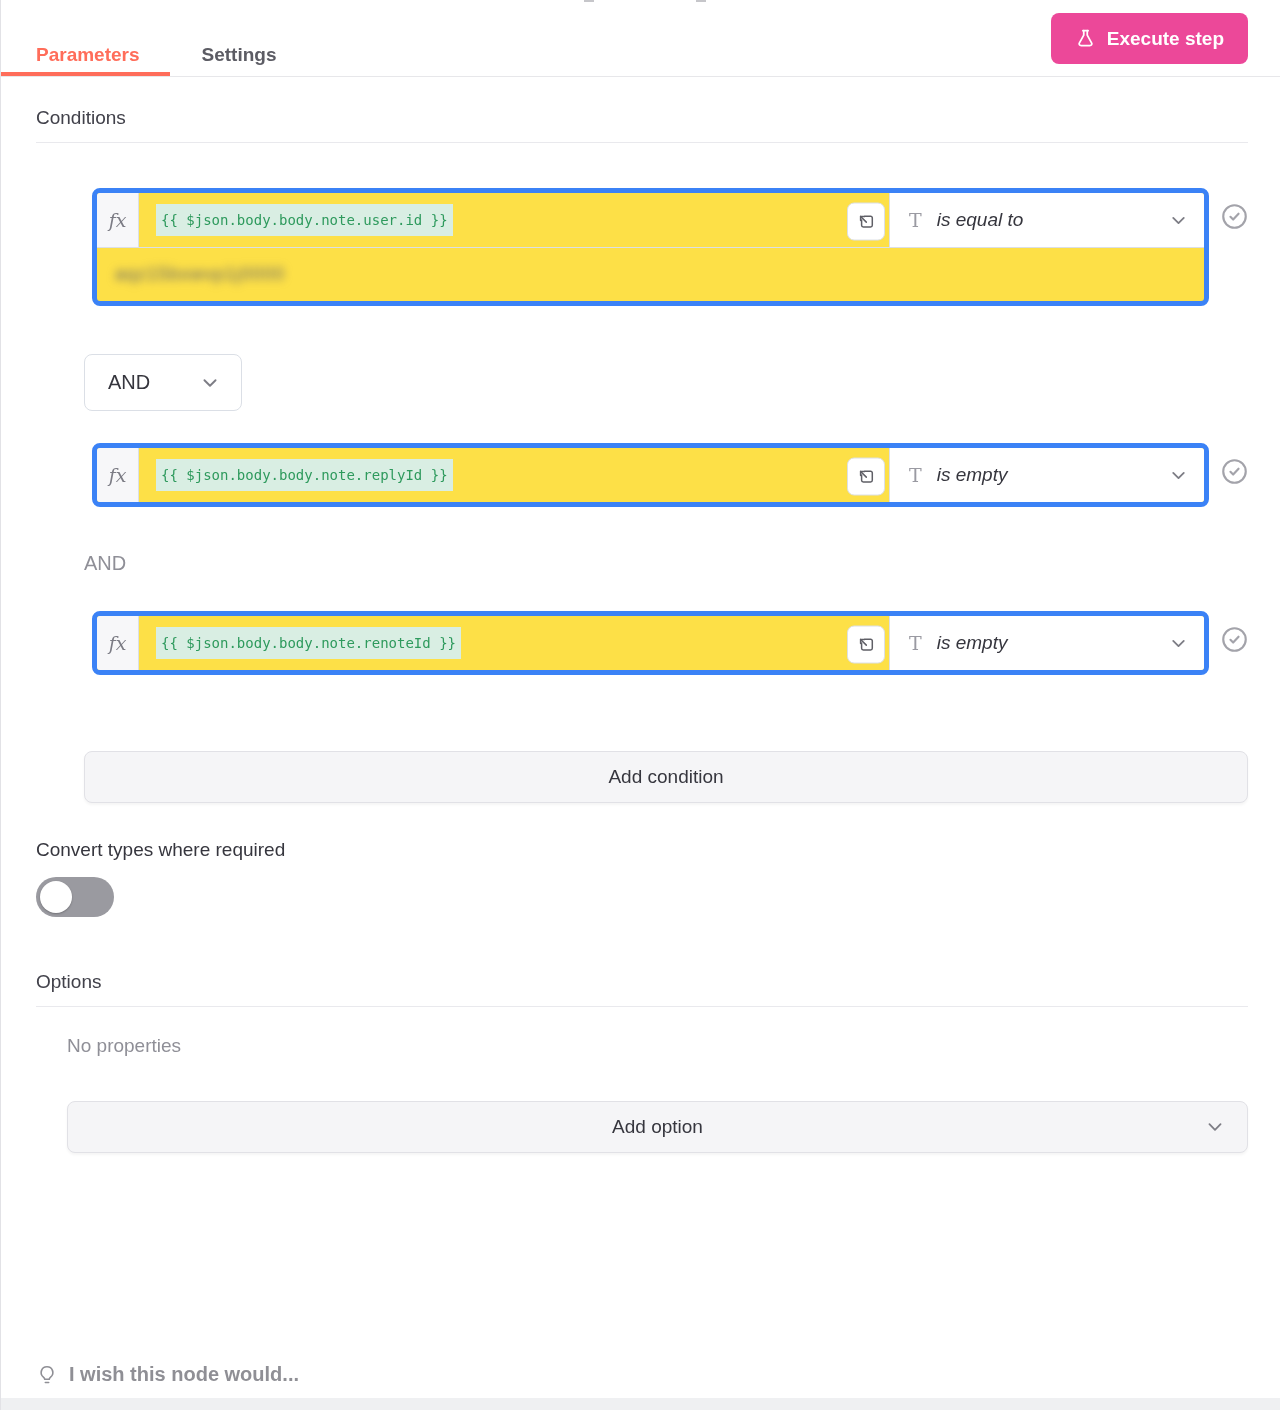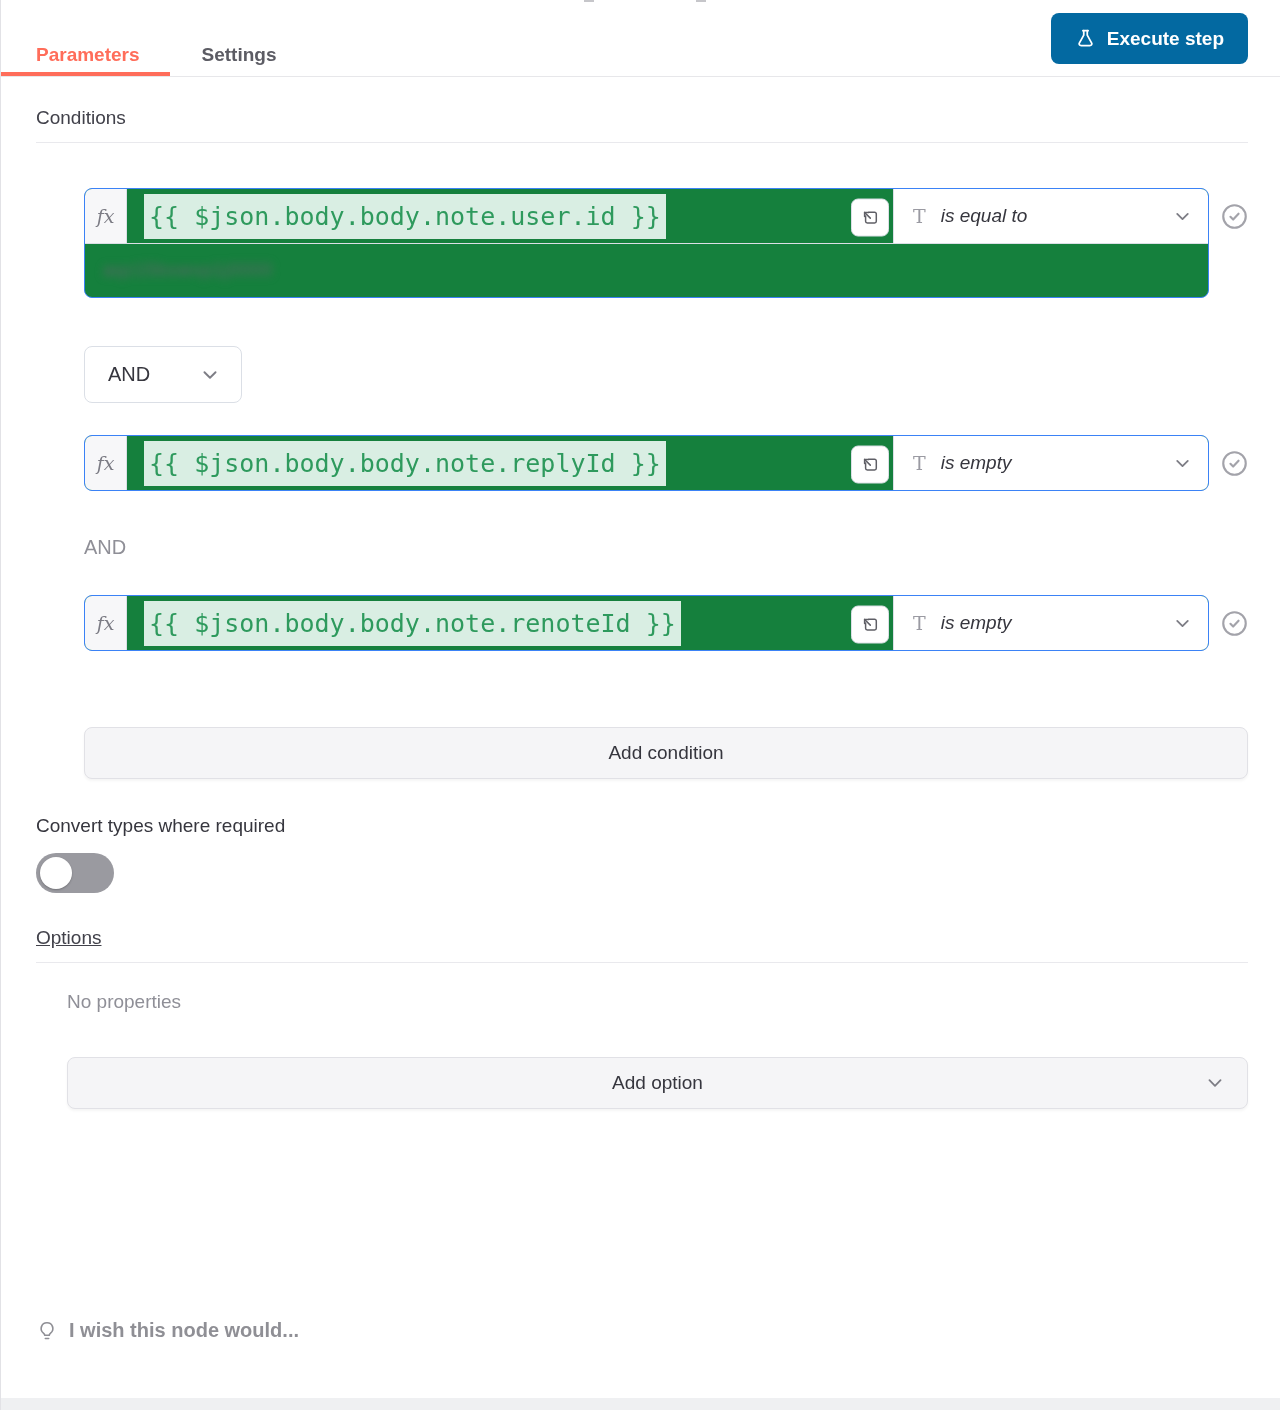--- a/index.html
+++ b/index.html
@@ -11,37 +11,37 @@
   .panel { position:absolute; inset:0; background:#fff; border-left:1px solid #e2e2e6; }
 
   
   .artifact { position:absolute; top:0; width:10px; height:2px; background:#c6c6ca; }
 
   
   .tabbar { display:flex; align-items:stretch; height:77px; border-bottom:1px solid #e7e7ea; position:relative; }
   .tab { font-size:19px; display:flex; align-items:center; cursor:pointer;margin-top:34px; }
   .tab-parameters { color:#ff6d5a; font-weight:700; padding:0 30px 0 35px; box-shadow: inset 0 -4px 0 #ff6d5a; }
   .tab-settings { color:#5c5c64; font-weight:600; padding:0 20px; margin-left:12px; }
-  .execute-btn { position:absolute; right:32px; top:13px; height:51px; background:#0369a1; color:#fff;
+  .execute-btn { position:absolute; right:32px; top:13px; height:51px; background:#ec4899; color:#fff;
     border:none; border-radius:8px; font-size:19px; font-weight:700; font-family:"Liberation Sans",sans-serif;
     display:flex; align-items:center; gap:11px; padding:0 24px; cursor:pointer; }
 
   
   .content { padding:30px 32px 0 35px; }
   .section-title { font-size:19px; font-weight:500; color:#41414a; }
   .divider { height:1px; background:#e9e9ed; margin-top:13px; }
 
   .cond-area { margin-left:48px; }
   .row-wrap { display:flex; gap:12px; align-items:flex-start; }
-  .group { flex:1; border:1px solid #3b82f6; border-radius:8px; background:#15803d; overflow:hidden; }
+  .group { flex:1; border:5px solid #3b82f6; border-radius:8px; background:#fde047; overflow:hidden;margin-left:8px; }
   .grid-top { display:flex; height:54px; }
   .fx-cell { width:42px; background:#f7f7f9; border-right:1px solid #dbdfe6; display:flex; align-items:center;
     justify-content:center; font-family:"DejaVu Serif", serif; font-style:italic; font-size:19px; color:#7c7c85; }
   .expr-cell { flex:1; display:flex; align-items:center; padding:0 50px 0 17px; position:relative; cursor:text; }
-  .expr-text { font-family:"DejaVu Sans Mono", monospace; font-size:25px; color:#2e9a5d; background:#d9eee3;
+  .expr-text { font-family:"DejaVu Sans Mono", monospace; font-size:14px; color:#2e9a5d; background:#d9eee3;
     padding:8px 5px; white-space:pre; }
   .expand-btn { position:absolute; right:4px; top:50%; transform:translateY(-46%); width:38px; height:38px;
     background:#fff; border:1px solid #dbdfe6; border-radius:7px; display:flex; align-items:center; justify-content:center; cursor:pointer; }
   .op-cell { width:315px; border-left:1px solid #dbdfe6; display:flex; align-items:center;
     padding:0 16px 0 19px; gap:15px; cursor:pointer; background:#fff; }
   .op-T { font-family:"DejaVu Serif", serif; font-size:19px; color:#9a9aa2; }
   .op-label { flex:1; font-size:19px; color:#36363e;font-style:italic; }
   .value-row { border-top:1px solid #dbdfe6; height:54px; display:flex; align-items:center; padding:0 18px; cursor:text; }
   .blurred { font-size:18px; letter-spacing:1px; color:#62626b; filter:blur(4px); }
   .check-icon { width:27px; height:27px; margin-top:15px; flex:none; }
@@ -57,21 +57,21 @@
     font-size:19px; color:#36363e; font-family:"Liberation Sans",sans-serif; cursor:pointer;
     display:flex; align-items:center; justify-content:center; width:100%;
     box-shadow:0 2px 3px rgba(0,0,0,0.045); }
   .add-cond { margin-top:76px; }
 
   .convert-label { margin-top:36px; font-size:19px; color:#36363e; }
   .toggle { margin-top:16px; width:78px; height:40px; border-radius:20px; background:#9a9aa0; position:relative; cursor:pointer; }
   .toggle .knob { position:absolute; left:4px; top:4px; width:32px; height:32px; border-radius:50%;
     background:#fff; box-shadow:0 1px 2px rgba(0,0,0,0.25); }
 
-  .opt-title { margin-top:34px;text-decoration:underline; }
+  .opt-title { margin-top:54px; }
   .no-props { margin-left:31px; margin-top:28px; font-size:19px; color:#8f8f97; }
   .add-option { margin-left:31px; margin-top:44px; width:calc(100% - 31px); position:relative; }
   .add-option .chev { position:absolute; right:22px; top:50%; transform:translateY(-50%); }
 
   .wish { margin-top:210px; display:flex; align-items:center; gap:11px;
     color:#8f8f95; font-size:20px; font-weight:600; cursor:pointer; }
 
   .bottom-strip { position:absolute; left:0; right:0; bottom:0; height:12px; background:#eff0f2; }
 
   svg { display:block; }

